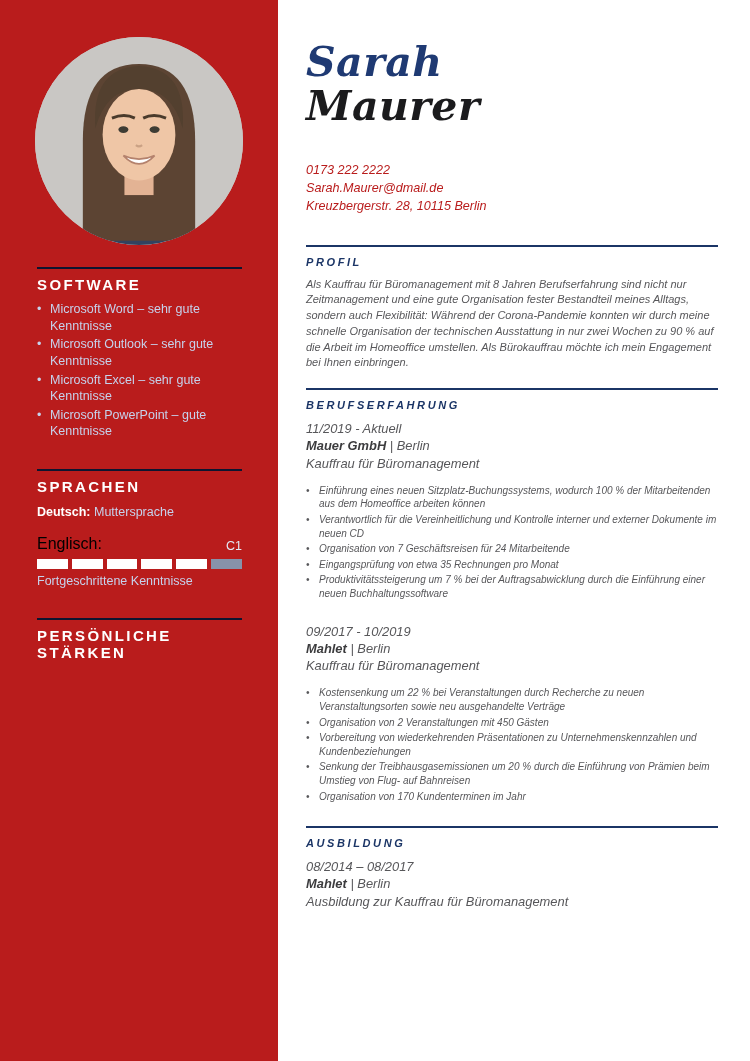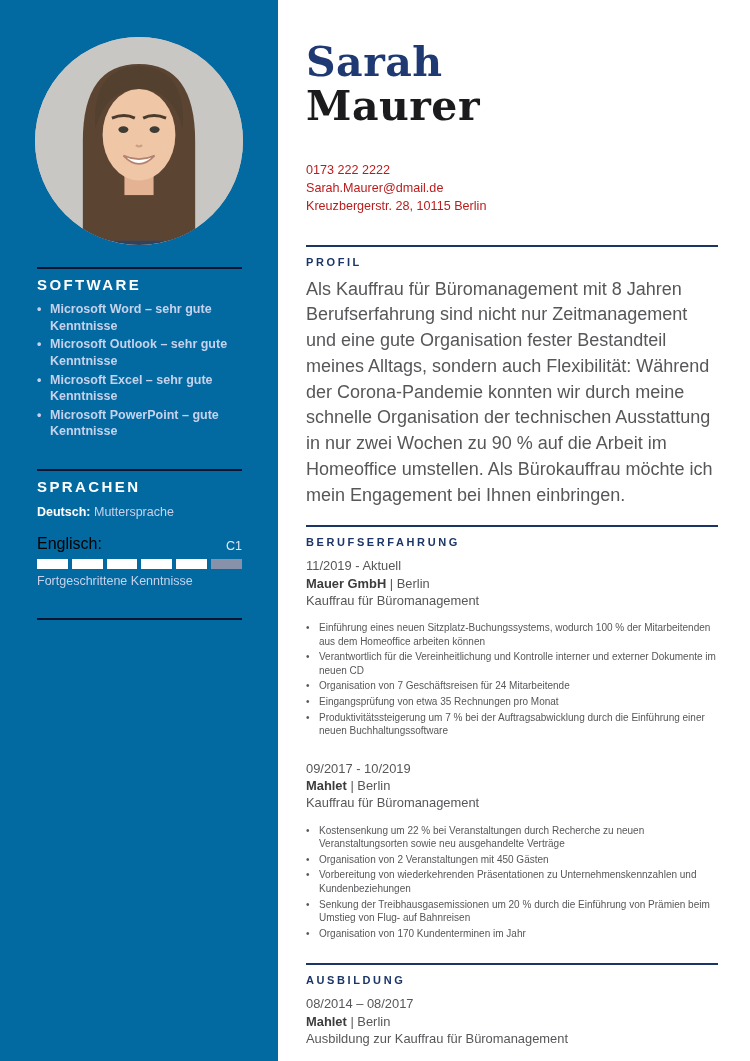--- a/index.html
+++ b/index.html
@@ -7,36 +7,36 @@
   body {
     font-family:"Liberation Sans", sans-serif;
     background:#ffffff;
     position:relative;
     overflow:hidden;
   }
 
   
   .sidebar {
     position:absolute; top:0; left:0; bottom:0; width:278px;
-    background:#0369a1;
+    background:#b91c1c;
   }
   .photo-wrap {
     width:208px; height:208px; border-radius:50%;
     overflow:hidden; margin:37px auto 0 auto;
     background:#c9c7c4;
   }
   .photo-wrap svg { display:block; width:100%; height:100%; }
   .side-inner { padding:0 36px 0 37px; }
   .side-section { margin-top:22px; }
   .side-rule { height:2px; background:#0c1530; }
   .side-title {
     color:#ffffff; font-size:15px; font-weight:bold;
     letter-spacing:2.4px; padding-top:7px; margin-bottom:8px;
   }
-  .side-list { list-style:none;font-weight:bold; }
+  .side-list { list-style:none; }
   .side-list li {
     position:relative; padding-left:13px;
     color:#c6d2ec; font-size:12.5px; line-height:1.33;
     margin-bottom:2px;
   }
   .side-list li::before {
     content:"•"; position:absolute; left:0; top:0; color:#c6d2ec;
   }
   .lang-row { color:#c6d2ec; font-size:12.5px; line-height:1.3; margin-top:9px; }
   .lang-row .lbl { color:#ffffff; font-weight:bold; }
@@ -46,40 +46,40 @@
   .lang-bar .seg { flex:1; }
   .lang-bar .seg.filled { background:#ffffff; }
   .lang-bar .seg.empty { background:#8792aa; }
   .lang-note { color:#c6d2ec; font-size:12.5px; margin-top:5px; }
 
   .sp-lang   { margin-top:29px; }
   .sp-strong { margin-top:30px; }
   .sp-int    { margin-top:32px; }
 
   
-  .main { margin-left:278px; padding:40px 32px 0 28px; }
+  .main { margin-left:278px; padding:40px 32px 0 28px;font-style:italic; }
   .name {
     font-family:"DejaVu Serif", serif; font-weight:bold;
     font-size:41px; line-height:1.08; letter-spacing:0.5px;
   }
   .name .first { color:#1f3a73; display:block; }
   .name .last  { color:#1b1b1d; display:block; }
   .contact { margin-top:33px; color:#b91c1c; font-size:12.6px; line-height:1.38; }
   .contact div { margin-bottom:1px; }
 
   .section { border-top:2px solid #1b3566; }
   .sec-profil { margin-top:29px; }
   .sec-exp    { margin-top:17px; }
   .sec-edu    { margin-top:23px; }
   .sec-title {
     color:#1b3566; font-size:11px; font-weight:bold;
     letter-spacing:2.6px; padding-top:9px;
   }
   .para {
-    margin-top:9px; color:#57575a; font-size:18px; line-height:1.43;
+    margin-top:9px; color:#57575a; font-size:11px; line-height:1.43;
   }
   .job { margin-top:9px; }
   .job + .job { margin-top:22px; }
   .job-line { color:#57575a; font-size:12.9px; line-height:1.34; }
   .job-line .co { font-weight:bold; color:#3c3c3e; }
   .main-list { list-style:none; margin-top:12px; }
   .main-list li {
     position:relative; padding-left:13px;
     color:#57575a; font-size:10px; line-height:1.36; margin-bottom:2px;
   }
@@ -135,20 +135,21 @@
           <span class="seg filled"></span>
           <span class="seg filled"></span>
           <span class="seg filled"></span>
           <span class="seg empty"></span>
         </div>
       <div class="lang-note">Fortgeschrittene Kenntnisse</div>
     </div>
 
     <div class="side-section sp-strong">
       <div class="side-rule"></div>
+      <div class="side-title">PERSÖNLICHE STÄRKEN</div>
     </div>
 
   </div>
 </div>
 
 <div class="main">
   <h1 class="name">
     <span class="first">Sarah</span>
     <span class="last">Maurer</span>
   </h1>

